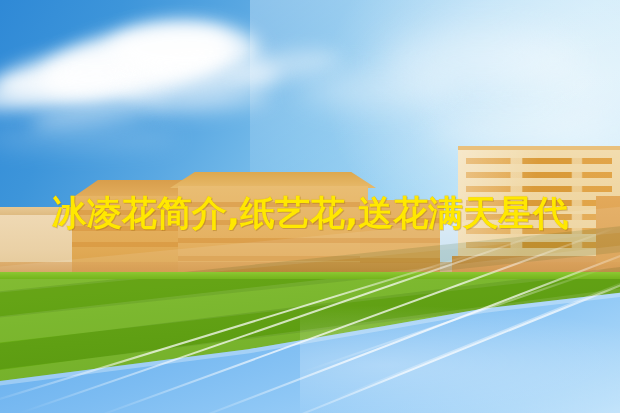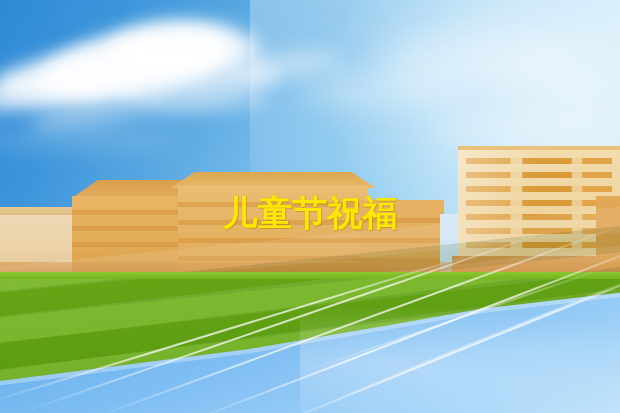--- a/index.html
+++ b/index.html
@@ -281,16 +281,16 @@
     <div class="wstreak" style="left:20px; top:412px;width:560px;transform:rotate(-19deg);"></div>
     <div class="wstreak" style="left:90px; top:418px;width:560px;transform:rotate(-20deg);"></div>
     <div class="wstreak" style="left:180px;top:424px;width:520px;transform:rotate(-21deg);"></div>
     <div class="wstreak" style="left:260px;top:430px;width:460px;transform:rotate(-22deg);"></div>
     <div class="wstreak" style="left:330px;top:400px;width:340px;transform:rotate(-22deg);opacity:.55"></div>
     <div class="wstreak" style="left:300px;top:372px;width:330px;transform:rotate(-19deg);opacity:.5"></div>
   </div>
   <div class="wglow"></div>
 
   <div class="caption">
-    <span class="cap-line">儿童节祝福</span>
+    <span class="cap-line">冰凌花简介,纸艺花,送花满天星代</span>
   </div>
 
 </div>
 
 </body></html>

